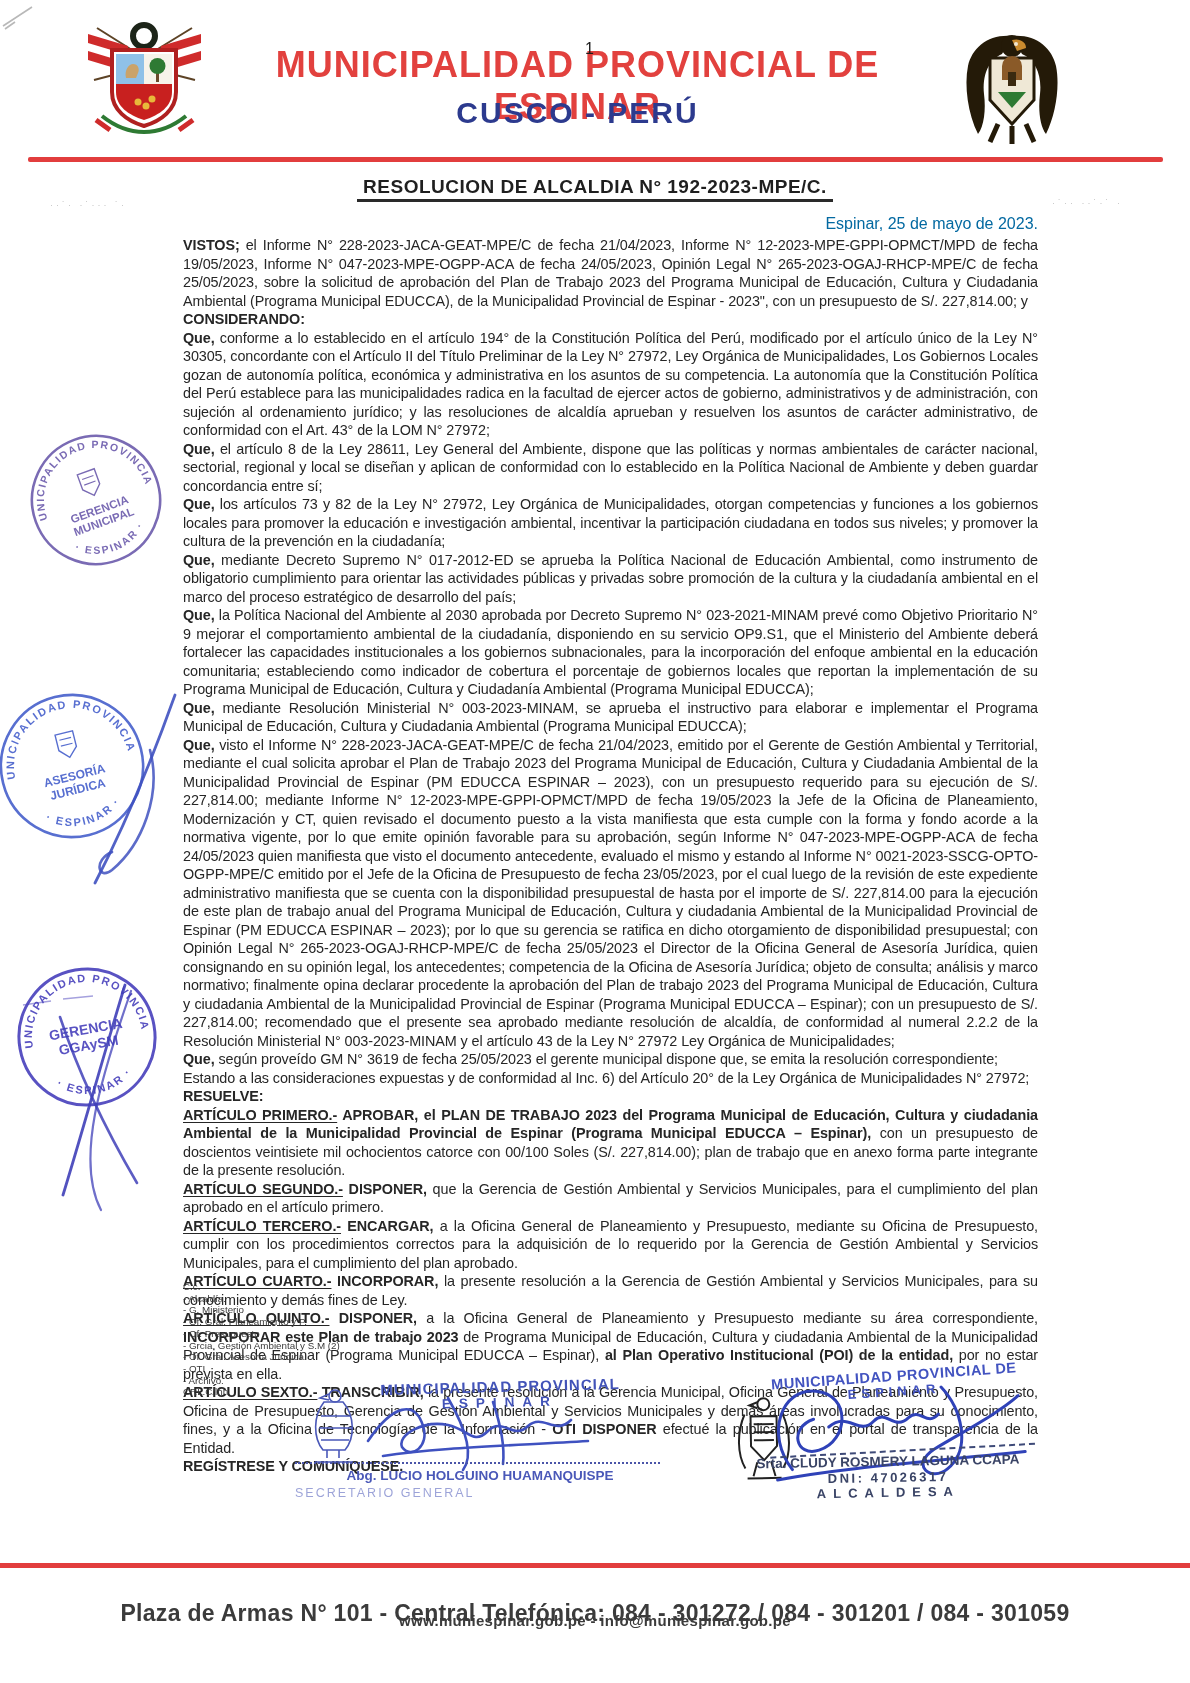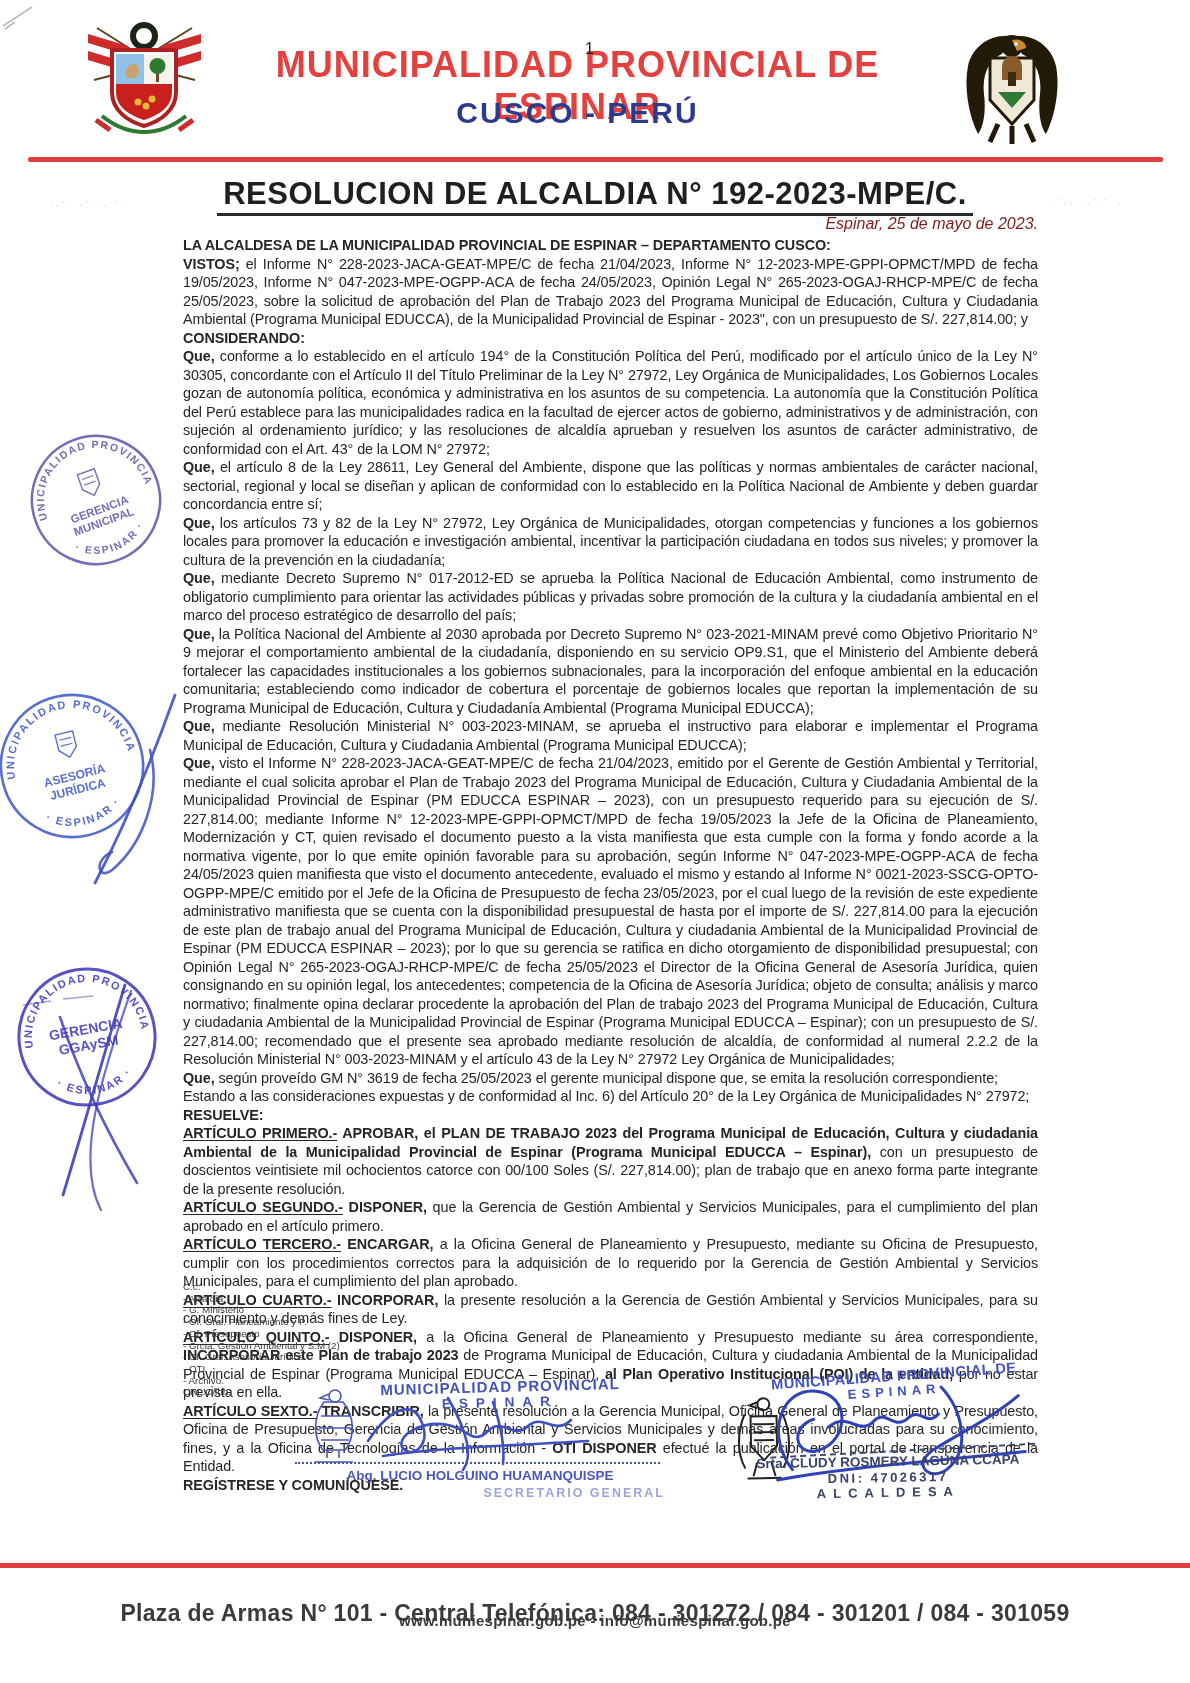--- a/index.html
+++ b/index.html
@@ -7,23 +7,23 @@
         font-family:"Liberation Sans", sans-serif;overflow:hidden;color:#232323;}
   .abs{position:absolute;}
   
   .org-name{left:205px;top:44px;width:745px;text-align:center;font-size:36px;font-weight:bold;
             color:#e2413e;letter-spacing:1px;}
   .org-loc{left:205px;top:96px;width:745px;text-align:center;font-size:30px;font-weight:bold;
            color:#2c3a8e;letter-spacing:2px;}
   .page-num{left:585px;top:40px;font-size:16px;color:#1b1b1b;}
   .rule-top{left:28px;top:157px;width:1135px;height:5px;background:#e23d3d;border-radius:2px;}
   .doc-title{left:0;top:176px;width:100%;text-align:center;}
-  .doc-title span{font-size:31px;font-weight:bold;color:#1f1f1f;letter-spacing:.5px;
+  .doc-title span{font-size:19px;font-weight:bold;color:#1f1f1f;letter-spacing:.5px;
                   border-bottom:3px solid #2a2a2a;padding:0 6px 2px 6px;}
-  .dateline{left:183px;top:215px;width:855px;text-align:right;font-size:16px;color:#7f1d1d;font-style:italic;}
+  .dateline{left:183px;top:215px;width:855px;text-align:right;font-size:16px;color:#0369a1;}
   
   .doc-body{left:183px;top:236px;width:855px;font-size:14.4px;line-height:18.5px;
             text-align:justify;color:#262626;letter-spacing:-0.1px;}
   .doc-body p{margin:0;}
   .b{font-weight:bold;}
   .u{text-decoration:underline;text-underline-offset:2px;}
   
   .cc{left:183px;top:1281px;font-size:9.8px;line-height:11.7px;color:#3a3a3a;}
   
   .stamp{opacity:.92;}
@@ -32,22 +32,22 @@
   .stampC{left:12px;top:962px;transform:rotate(-10deg);}
   
   .sec-block{left:295px;top:1378px;width:370px;height:135px;}
   .sec-org{position:absolute;left:55px;top:0;width:300px;text-align:center;font-size:15px;
            font-weight:bold;color:#4253b8;letter-spacing:1px;transform:rotate(-1.5deg);}
   .sec-city{position:absolute;left:55px;top:17px;width:300px;text-align:center;font-size:13.5px;
             font-weight:bold;color:#4253b8;letter-spacing:8px;transform:rotate(-1.5deg);}
   .sec-dots{position:absolute;left:0;top:84px;width:365px;border-top:2.5px dotted #4a55a8;}
   .sec-name{position:absolute;left:0;top:90px;width:100%;text-align:center;font-size:13.5px;
             color:#4a58b8;font-weight:bold;}
-  .sec-role{position:absolute;left:0;top:108px;width:100%;text-align:right;font-size:12.5px;
-            color:rgba(74,88,184,.55);letter-spacing:2px;filter:blur(.4px);font-weight:bold;}
+  .sec-role{position:absolute;left:0;top:108px;width:100%;text-align:left;font-size:12.5px;
+            color:rgba(74,88,184,.55);letter-spacing:2px;filter:blur(.4px);font-weight:normal;}
   .mayor-block{left:715px;top:1368px;width:345px;height:150px;transform:rotate(-1deg);}
   .mayor-org{position:absolute;left:30px;top:0;width:300px;text-align:center;font-size:14.5px;
              font-weight:bold;color:#4253c0;transform:rotate(-3deg);letter-spacing:.5px;}
   .mayor-city{position:absolute;left:30px;top:16px;width:300px;text-align:center;font-size:13px;
               font-weight:bold;color:#4253c0;letter-spacing:5px;transform:rotate(-3deg);}
   .mayor-dash{position:absolute;left:55px;top:82px;width:265px;border-top:2.2px dashed #3e4a78;
               transform:rotate(-2deg);}
   .mayor-name{position:absolute;left:0;top:86px;width:100%;text-align:center;font-size:13.5px;
               font-weight:bold;color:#3a4466;}
   .mayor-dni{position:absolute;left:0;top:102px;width:100%;text-align:center;font-size:13px;
@@ -113,21 +113,20 @@
   <div class="abs rule-top"></div>
 
   <div class="abs noise" style="left:50px;top:200px;">··˙· ·˙··· ˙·</div>
   <div class="abs doc-title">
     <span>RESOLUCION DE ALCALDIA N° 192-2023-MPE/C.</span>
   </div>
   <div class="abs noise" style="left:1052px;top:198px;width:130px;">·˙·· ··˙·˙ ·</div>
   <div class="abs dateline">Espinar, 25 de mayo de 2023.</div>
 
   <div class="abs doc-body">
-      <p><span class="b">LA ALCALDESA DE LA MUNICIPALIDAD PROVINCIAL DE ESPINAR – DEPARTAMENTO CUSCO:</span></p>
       <p><span class="b">VISTOS;</span><span> el Informe N° 228-2023-JACA-GEAT-MPE/C de fecha 21/04/2023, Informe N° 12-2023-MPE-GPPI-OPMCT/MPD de fecha 19/05/2023, Informe N° 047-2023-MPE-OGPP-ACA de fecha 24/05/2023, Opinión Legal N° 265-2023-OGAJ-RHCP-MPE/C de fecha 25/05/2023, sobre la solicitud de aprobación del Plan de Trabajo 2023 del Programa Municipal de Educación, Cultura y Ciudadania Ambiental (Programa Municipal EDUCCA), de la Municipalidad Provincial de Espinar - 2023", con un presupuesto de S/. 227,814.00; y</span></p>
       <p><span class="b">CONSIDERANDO:</span></p>
       <p><span class="b">Que,</span><span> conforme a lo establecido en el artículo 194° de la Constitución Política del Perú, modificado por el artículo único de la Ley N° 30305, concordante con el Artículo II del Título Preliminar de la Ley N° 27972, Ley Orgánica de Municipalidades, Los Gobiernos Locales gozan de autonomía política, económica y administrativa en los asuntos de su competencia. La autonomía que la Constitución Política del Perú establece para las municipalidades radica en la facultad de ejercer actos de gobierno, administrativos y de administración, con sujeción al ordenamiento jurídico; y las resoluciones de alcaldía aprueban y resuelven los asuntos de carácter administrativo, de conformidad con el Art. 43° de la LOM N° 27972;</span></p>
       <p><span class="b">Que,</span><span> el artículo 8 de la Ley 28611, Ley General del Ambiente, dispone que las políticas y normas ambientales de carácter nacional, sectorial, regional y local se diseñan y aplican de conformidad con lo establecido en la Política Nacional de Ambiente y deben guardar concordancia entre sí;</span></p>
       <p><span class="b">Que,</span><span> los artículos 73 y 82 de la Ley N° 27972, Ley Orgánica de Municipalidades, otorgan competencias y funciones a los gobiernos locales para promover la educación e investigación ambiental, incentivar la participación ciudadana en todos sus niveles; y promover la cultura de la prevención en la ciudadanía;</span></p>
       <p><span class="b">Que,</span><span> mediante Decreto Supremo N° 017-2012-ED se aprueba la Política Nacional de Educación Ambiental, como instrumento de obligatorio cumplimiento para orientar las actividades públicas y privadas sobre promoción de la cultura y la ciudadanía ambiental en el marco del proceso estratégico de desarrollo del país;</span></p>
       <p><span class="b">Que,</span><span> la Política Nacional del Ambiente al 2030 aprobada por Decreto Supremo N° 023-2021-MINAM prevé como Objetivo Prioritario N° 9 mejorar el comportamiento ambiental de la ciudadanía, disponiendo en su servicio OP9.S1, que el Ministerio del Ambiente deberá fortalecer las capacidades institucionales a los gobiernos subnacionales, para la incorporación del enfoque ambiental en la educación comunitaria; estableciendo como indicador de cobertura el porcentaje de gobiernos locales que reportan la implementación de su Programa Municipal de Educación, Cultura y Ciudadanía Ambiental (Programa Municipal EDUCCA);</span></p>
       <p><span class="b">Que,</span><span> mediante Resolución Ministerial N° 003-2023-MINAM, se aprueba el instructivo para elaborar e implementar el Programa Municipal de Educación, Cultura y Ciudadania Ambiental (Programa Municipal EDUCCA);</span></p>
       <p><span class="b">Que,</span><span> visto el Informe N° 228-2023-JACA-GEAT-MPE/C de fecha 21/04/2023, emitido por el Gerente de Gestión Ambiental y Territorial, mediante el cual solicita aprobar el Plan de Trabajo 2023 del Programa Municipal de Educación, Cultura y Ciudadania Ambiental de la Municipalidad Provincial de Espinar (PM EDUCCA ESPINAR – 2023), con un presupuesto requerido para su ejecución de S/. 227,814.00; mediante Informe N° 12-2023-MPE-GPPI-OPMCT/MPD de fecha 19/05/2023 la Jefe de la Oficina de Planeamiento, Modernización y CT, quien revisado el documento puesto a la vista manifiesta que esta cumple con la forma y fondo acorde a la normativa vigente, por lo que emite opinión favorable para su aprobación, según Informe N° 047-2023-MPE-OGPP-ACA de fecha 24/05/2023 quien manifiesta que visto el documento antecedente, evaluado el mismo y estando al Informe N° 0021-2023-SSCG-OPTO-OGPP-MPE/C emitido por el Jefe de la Oficina de Presupuesto de fecha 23/05/2023, por el cual luego de la revisión de este expediente administrativo manifiesta que se cuenta con la disponibilidad presupuestal de hasta por el importe de S/. 227,814.00 para la ejecución de este plan de trabajo anual del Programa Municipal de Educación, Cultura y ciudadania Ambiental de la Municipalidad Provincial de Espinar (PM EDUCCA ESPINAR – 2023); por lo que su gerencia se ratifica en dicho otorgamiento de disponibilidad presupuestal; con Opinión Legal N° 265-2023-OGAJ-RHCP-MPE/C de fecha 25/05/2023 el Director de la Oficina General de Asesoría Jurídica, quien consignando en su opinión legal, los antecedentes; competencia de la Oficina de Asesoría Jurídica; objeto de consulta; análisis y marco normativo; finalmente opina declarar procedente la aprobación del Plan de trabajo 2023 del Programa Municipal de Educación, Cultura y ciudadania Ambiental de la Municipalidad Provincial de Espinar (Programa Municipal EDUCCA – Espinar); con un presupuesto de S/. 227,814.00; recomendado que el presente sea aprobado mediante resolución de alcaldía, de conformidad al numeral 2.2.2 de la Resolución Ministerial N° 003-2023-MINAM y el artículo 43 de la Ley N° 27972 Ley Orgánica de Municipalidades;</span></p>
       <p><span class="b">Que,</span><span> según proveído GM N° 3619 de fecha 25/05/2023 el gerente municipal dispone que, se emita la resolución correspondiente;</span></p>

